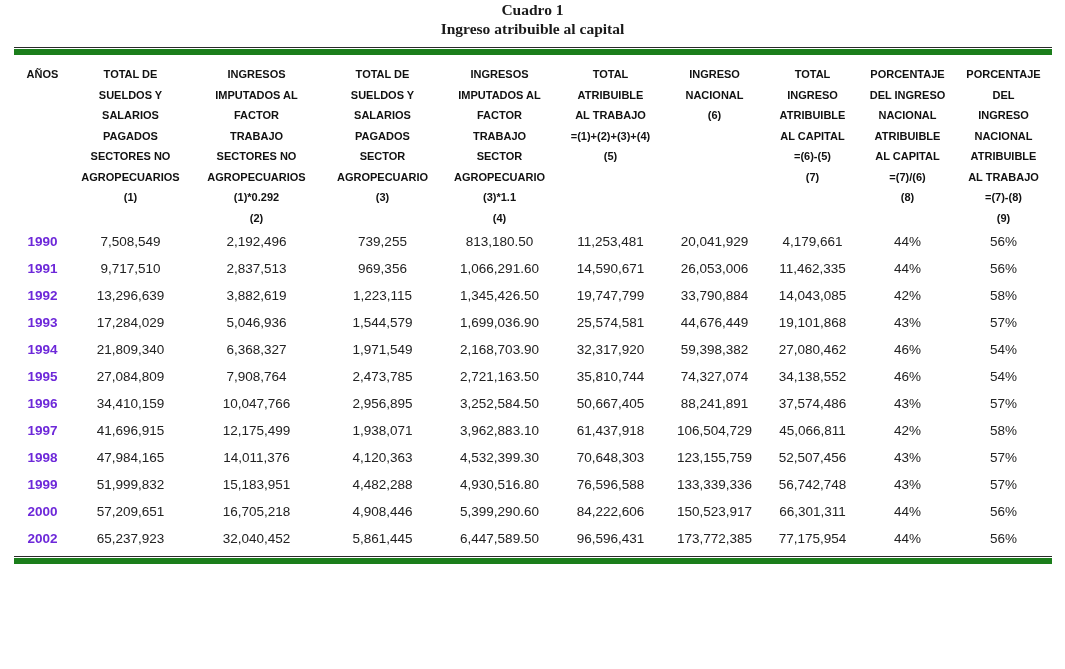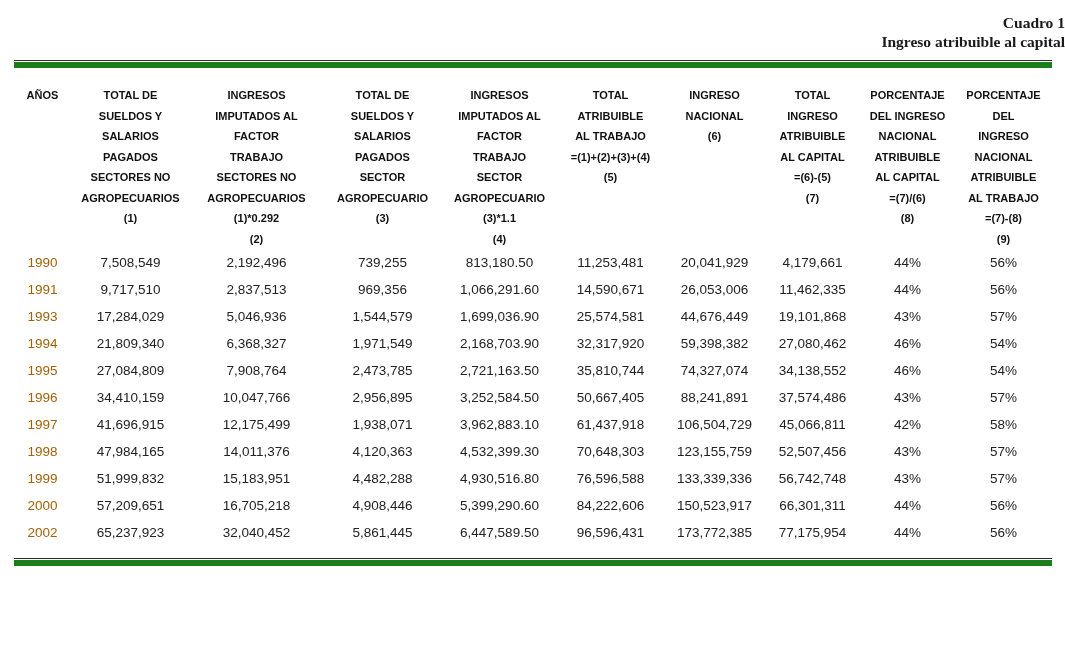--- a/index.html
+++ b/index.html
@@ -7,38 +7,37 @@
   html, body {
     margin: 0; padding: 0;
     width: 1065px; height: 669px;
     background: #ffffff;
     font-family: "Liberation Sans", sans-serif;
     color: var(--ink);
   }
   .page { width: 1065px; height: 669px; overflow: hidden; }
 
   .title-block {
-    text-align: right;
+    text-align: center;
     font-family: "Liberation Serif", serif;
     font-weight: bold;
-    padding-top: 13px;
     line-height: 19px;
     font-size: 15.5px;
   }
 
   .rules { width: 1038px; margin: 0 auto; }
   .rule-thin  { height: 1px; background: #2a2a2a; }
   .rule-green { height: 6px; background: var(--accent); margin-top: 1px; }
 
   .rules.top { margin-top: 9px; }
   .rules.bottom { margin-top: 4px; }
 
   table.data-table {
     width: 1038px;
-    margin: 12px auto;
+    margin: 4px auto;
     border-collapse: collapse;
     table-layout: fixed;
   }
   thead th {
     font-size: 11px;
     font-weight: bold;
     text-align: center;
     vertical-align: top;
     white-space: pre-line;
     line-height: 20.5px;
@@ -46,21 +45,21 @@
     color: #111;
   }
   tbody td {
     font-size: 13.5px;
     text-align: center;
     height: 27px;
     padding: 0 2px;
     color: #222;
     font-weight: normal;
   }
-  tbody td.year { color: #a16207; }
+  tbody td.year { color: #6d28d9; font-weight: bold; }
 </style>
 </head>
 <body>
 
 <div class="page">
 
   <div class="title-block">
     <div>Cuadro 1</div>
     <div>Ingreso atribuible al capital</div>
   </div>
@@ -166,20 +165,32 @@
           <td class="num">2,837,513</td>
           <td class="num">969,356</td>
           <td class="num">1,066,291.60</td>
           <td class="num">14,590,671</td>
           <td class="num">26,053,006</td>
           <td class="num">11,462,335</td>
           <td class="num">44%</td>
           <td class="num">56%</td>
         </tr>
         <tr>
+          <td class="year">1992</td>
+          <td class="num">13,296,639</td>
+          <td class="num">3,882,619</td>
+          <td class="num">1,223,115</td>
+          <td class="num">1,345,426.50</td>
+          <td class="num">19,747,799</td>
+          <td class="num">33,790,884</td>
+          <td class="num">14,043,085</td>
+          <td class="num">42%</td>
+          <td class="num">58%</td>
+        </tr>
+        <tr>
           <td class="year">1993</td>
           <td class="num">17,284,029</td>
           <td class="num">5,046,936</td>
           <td class="num">1,544,579</td>
           <td class="num">1,699,036.90</td>
           <td class="num">25,574,581</td>
           <td class="num">44,676,449</td>
           <td class="num">19,101,868</td>
           <td class="num">43%</td>
           <td class="num">57%</td>

